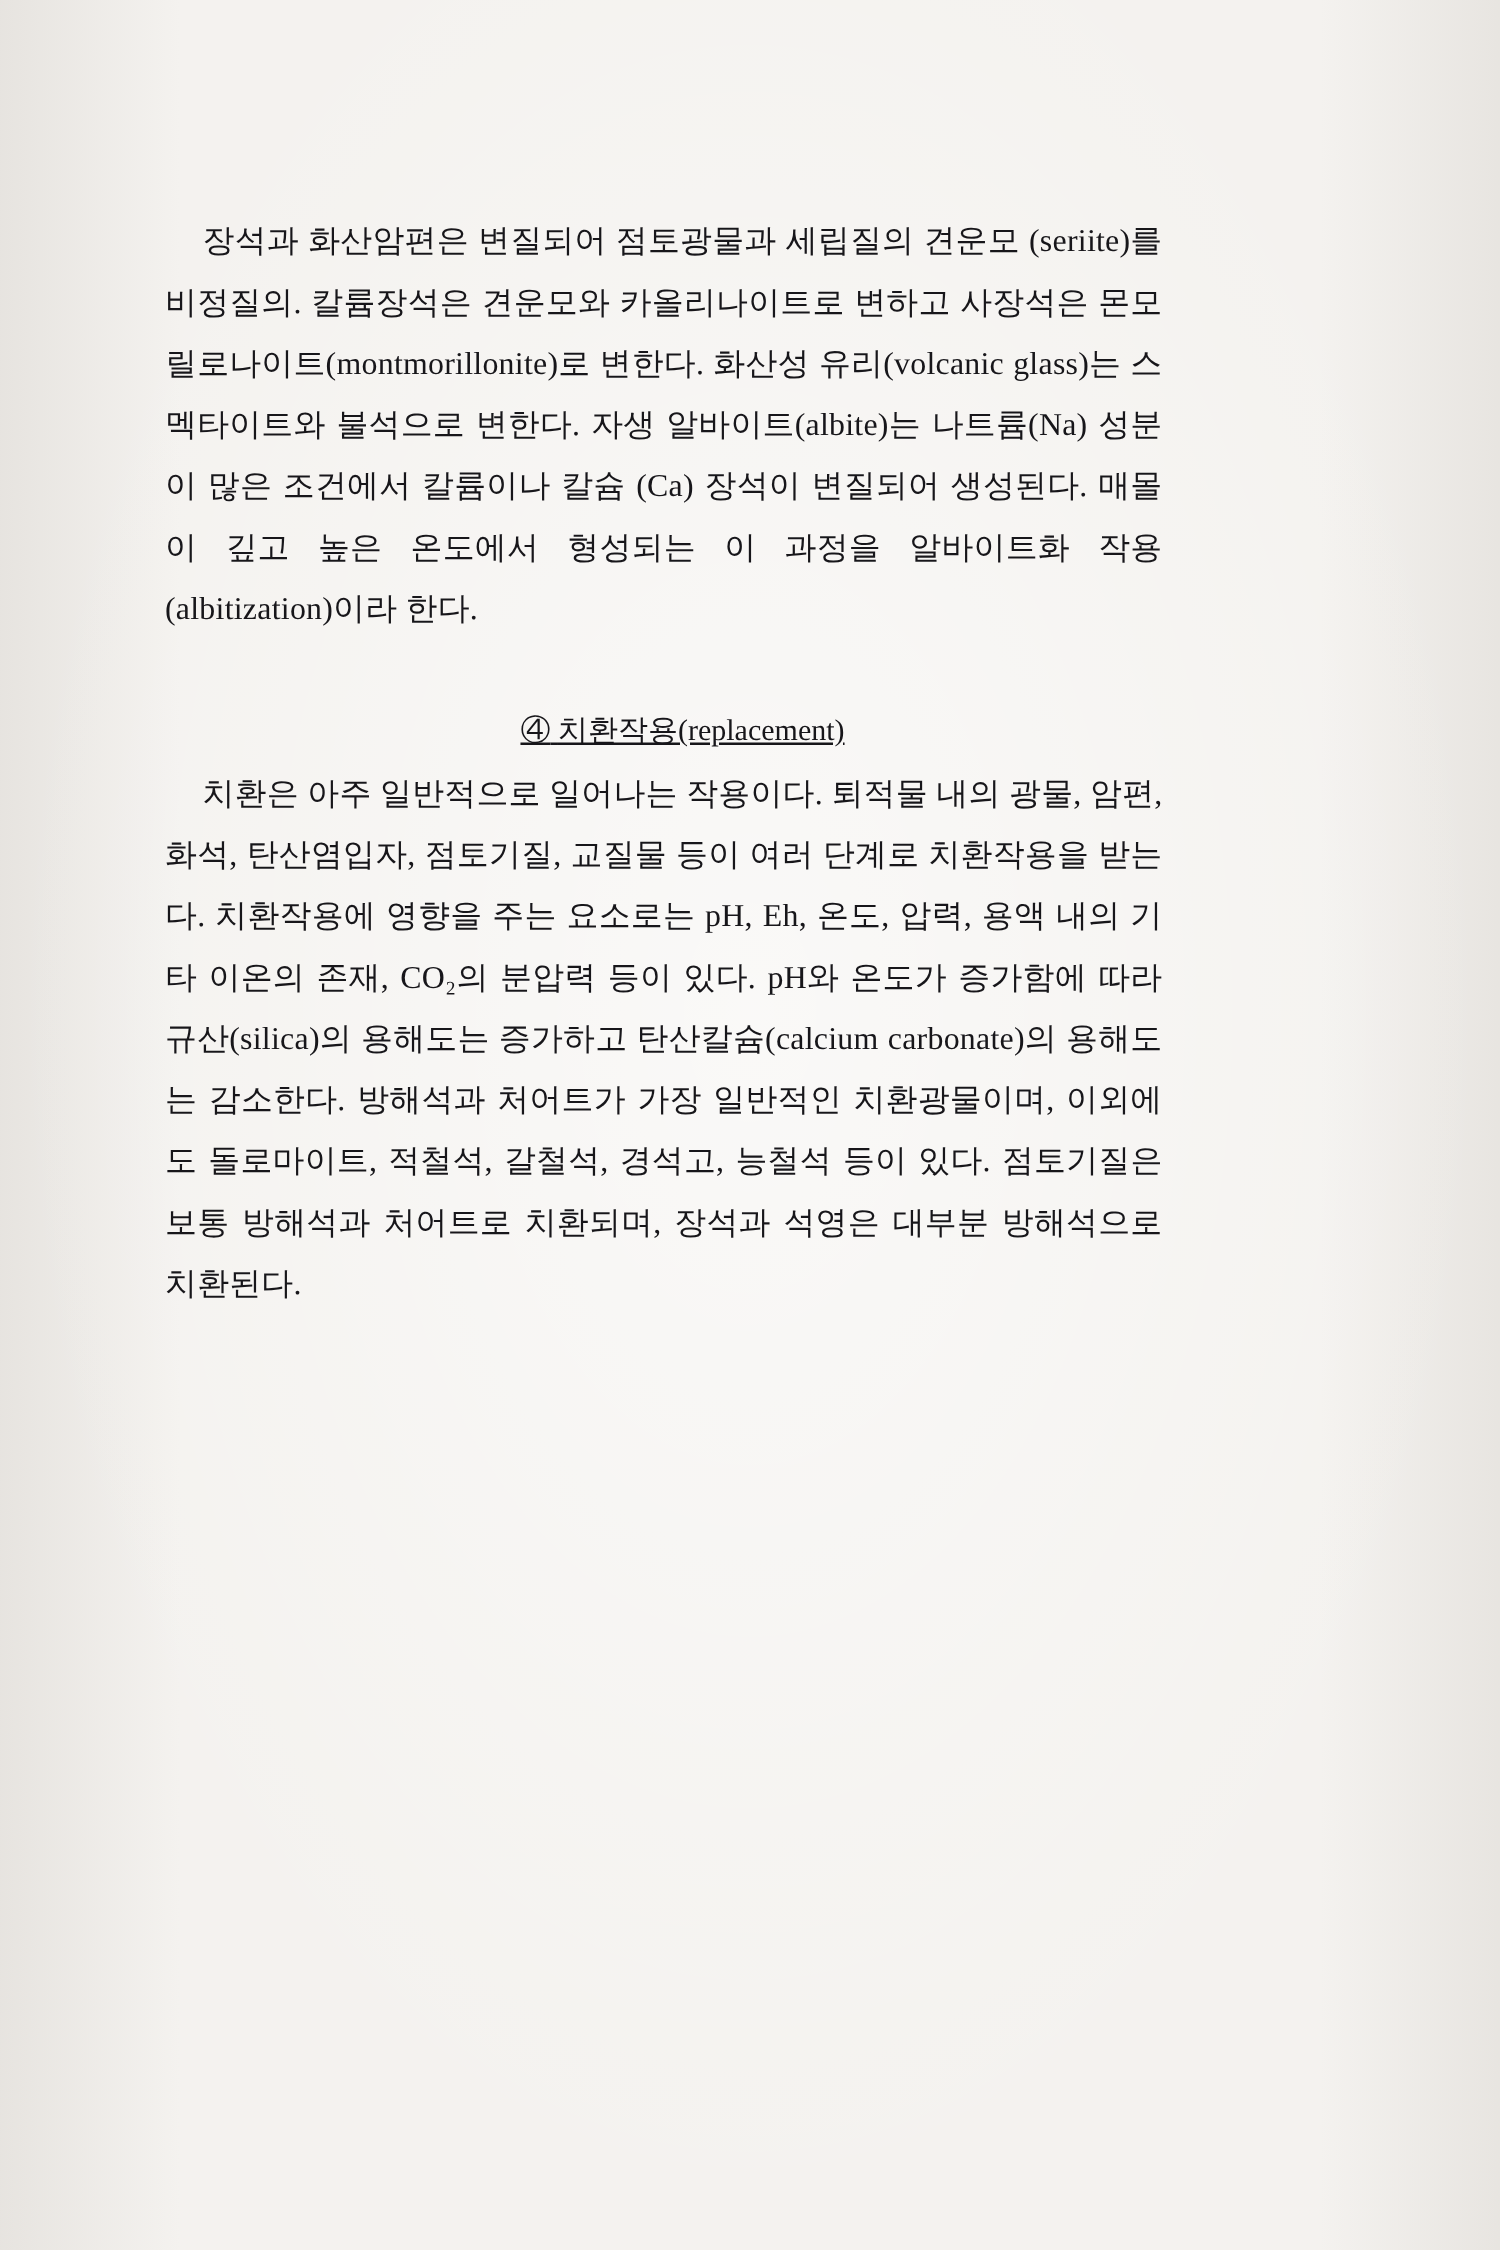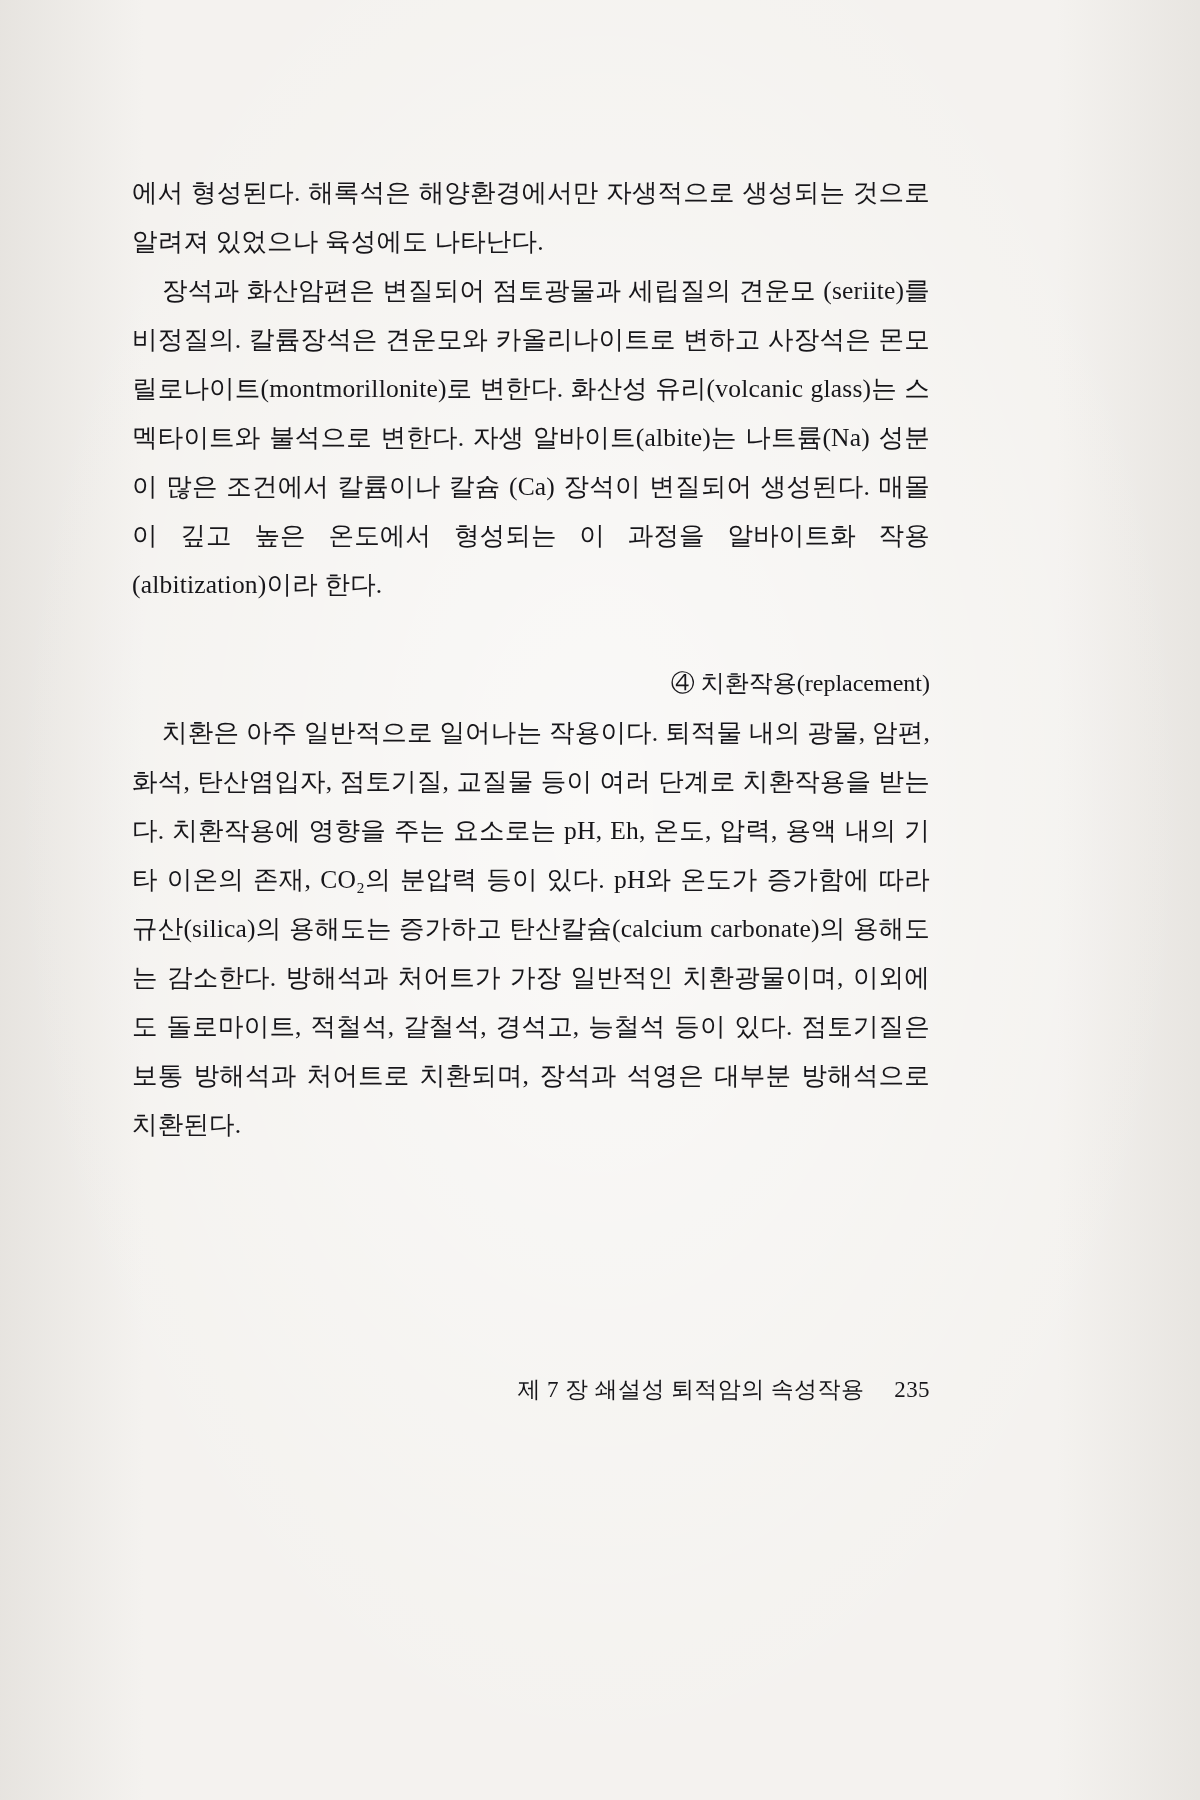--- a/index.html
+++ b/index.html
@@ -54,21 +54,22 @@
   }
   .gap {
     height: 50px;
   }
   .section-head {
     margin: 0;
     font-size: 24px;
     line-height: 49px;
     color: #17161a;
     text-indent: 30px;
-    text-align: right;
+    text-align: center;
+    text-decoration: underline;
   }
   .footer {
     position: absolute;
     left: 132px;
     top: 1374px;
     width: 798px;
     text-align: right;
     font-size: 23px;
     color: #17161a;
     letter-spacing: 0.4px;
@@ -76,33 +77,29 @@
   .footer .chap { margin-right: 22px; }
   .footer .pg { margin-left: 8px; }
 </style>
 </head>
 <body>
 
 <div class="page">
 
   <div class="text-block">
 
-    <p class="noindent">에서 형성된다. 해록석은 해양환경에서만 자생적으로 생성되는 것으로 알려져 있었으나 육성에도 나타난다.</p>
 
     <p class="indent">장석과 화산암편은 변질되어 점토광물과 세립질의 견운모 (seriite)를 비정질의. 칼륨장석은 견운모와 카올리나이트로 변하고 사장석은 몬모릴로나이트(montmorillonite)로 변한다. 화산성 유리(volcanic glass)는 스멕타이트와 불석으로 변한다. 자생 알바이트(albite)는 나트륨(Na) 성분이 많은 조건에서 칼륨이나 칼슘 (Ca) 장석이 변질되어 생성된다. 매몰이 깊고 높은 온도에서 형성되는 이 과정을 알바이트화 작용(albitization)이라 한다.</p>
 
     <div class="gap"></div>
 
     <div class="section-head">
       <span>④</span>
       <span>치환작용(replacement)</span>
     </div>
 
     <p class="indent">치환은 아주 일반적으로 일어나는 작용이다. 퇴적물 내의 광물, 암편, 화석, 탄산염입자, 점토기질, 교질물 등이 여러 단계로 치환작용을 받는다. 치환작용에 영향을 주는 요소로는 pH, Eh, 온도, 압력, 용액 내의 기타 이온의 존재, CO₂의 분압력 등이 있다. pH와 온도가 증가함에 따라 규산(silica)의 용해도는 증가하고 탄산칼슘(calcium carbonate)의 용해도는 감소한다. 방해석과 처어트가 가장 일반적인 치환광물이며, 이외에도 돌로마이트, 적철석, 갈철석, 경석고, 능철석 등이 있다. 점토기질은 보통 방해석과 처어트로 치환되며, 장석과 석영은 대부분 방해석으로 치환된다.</p>
 
 
   </div>
 
-  <div class="footer">
-    <span class="chap">제 7 장   쇄설성 퇴적암의 속성작용</span><span class="pg">235</span>
-  </div>
 
 </div>
 
 </body></html>

